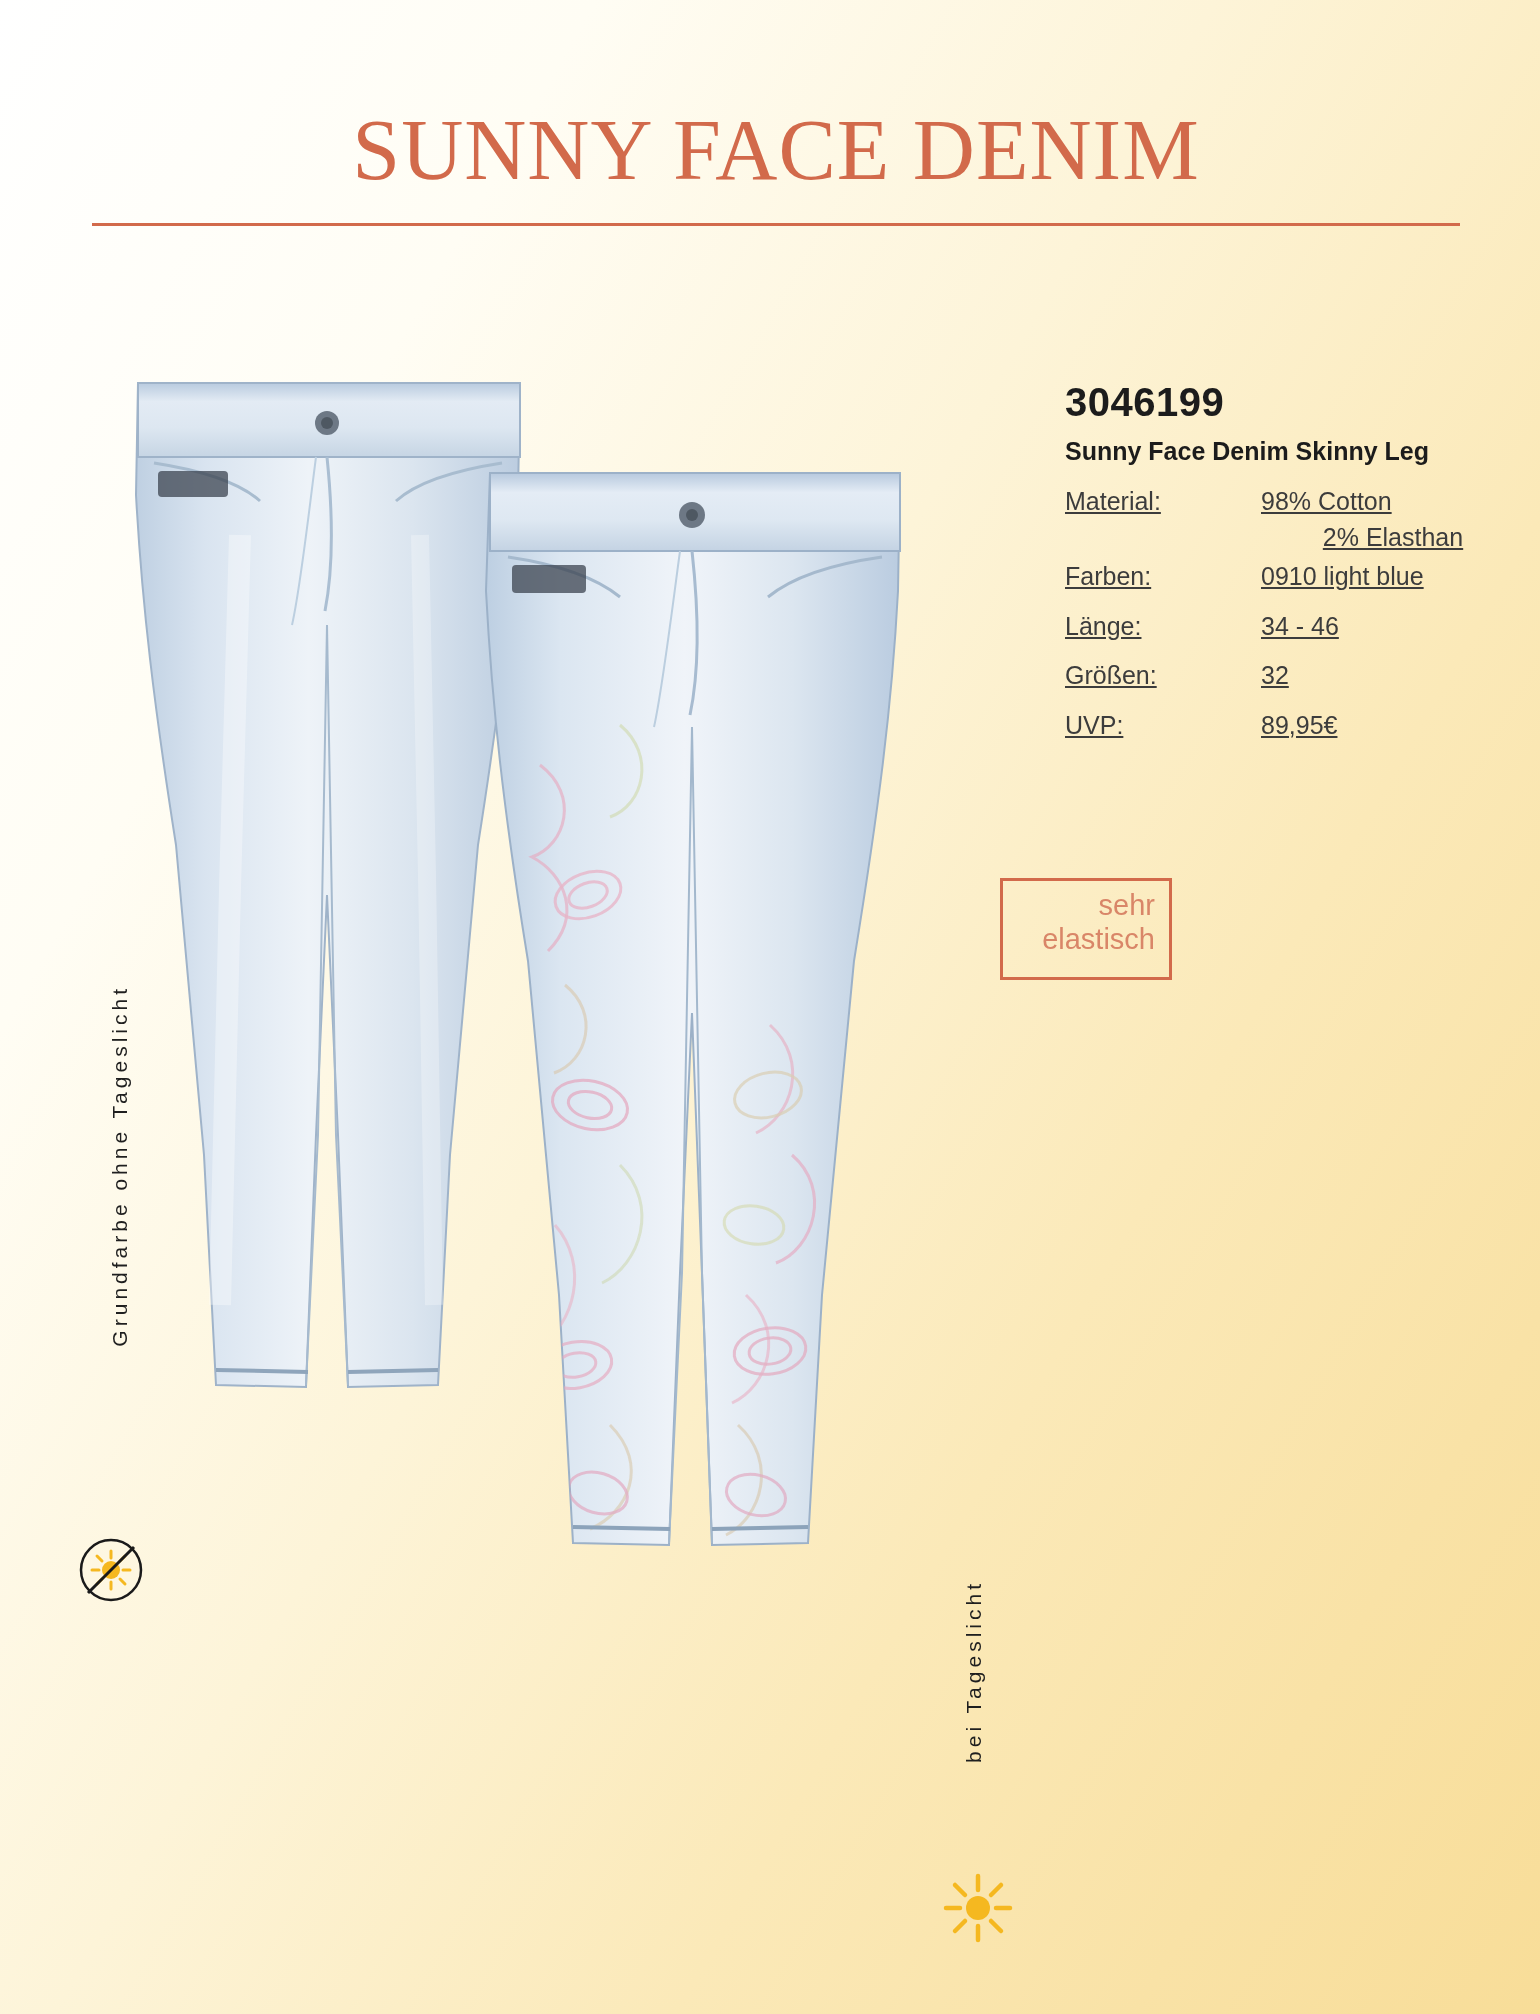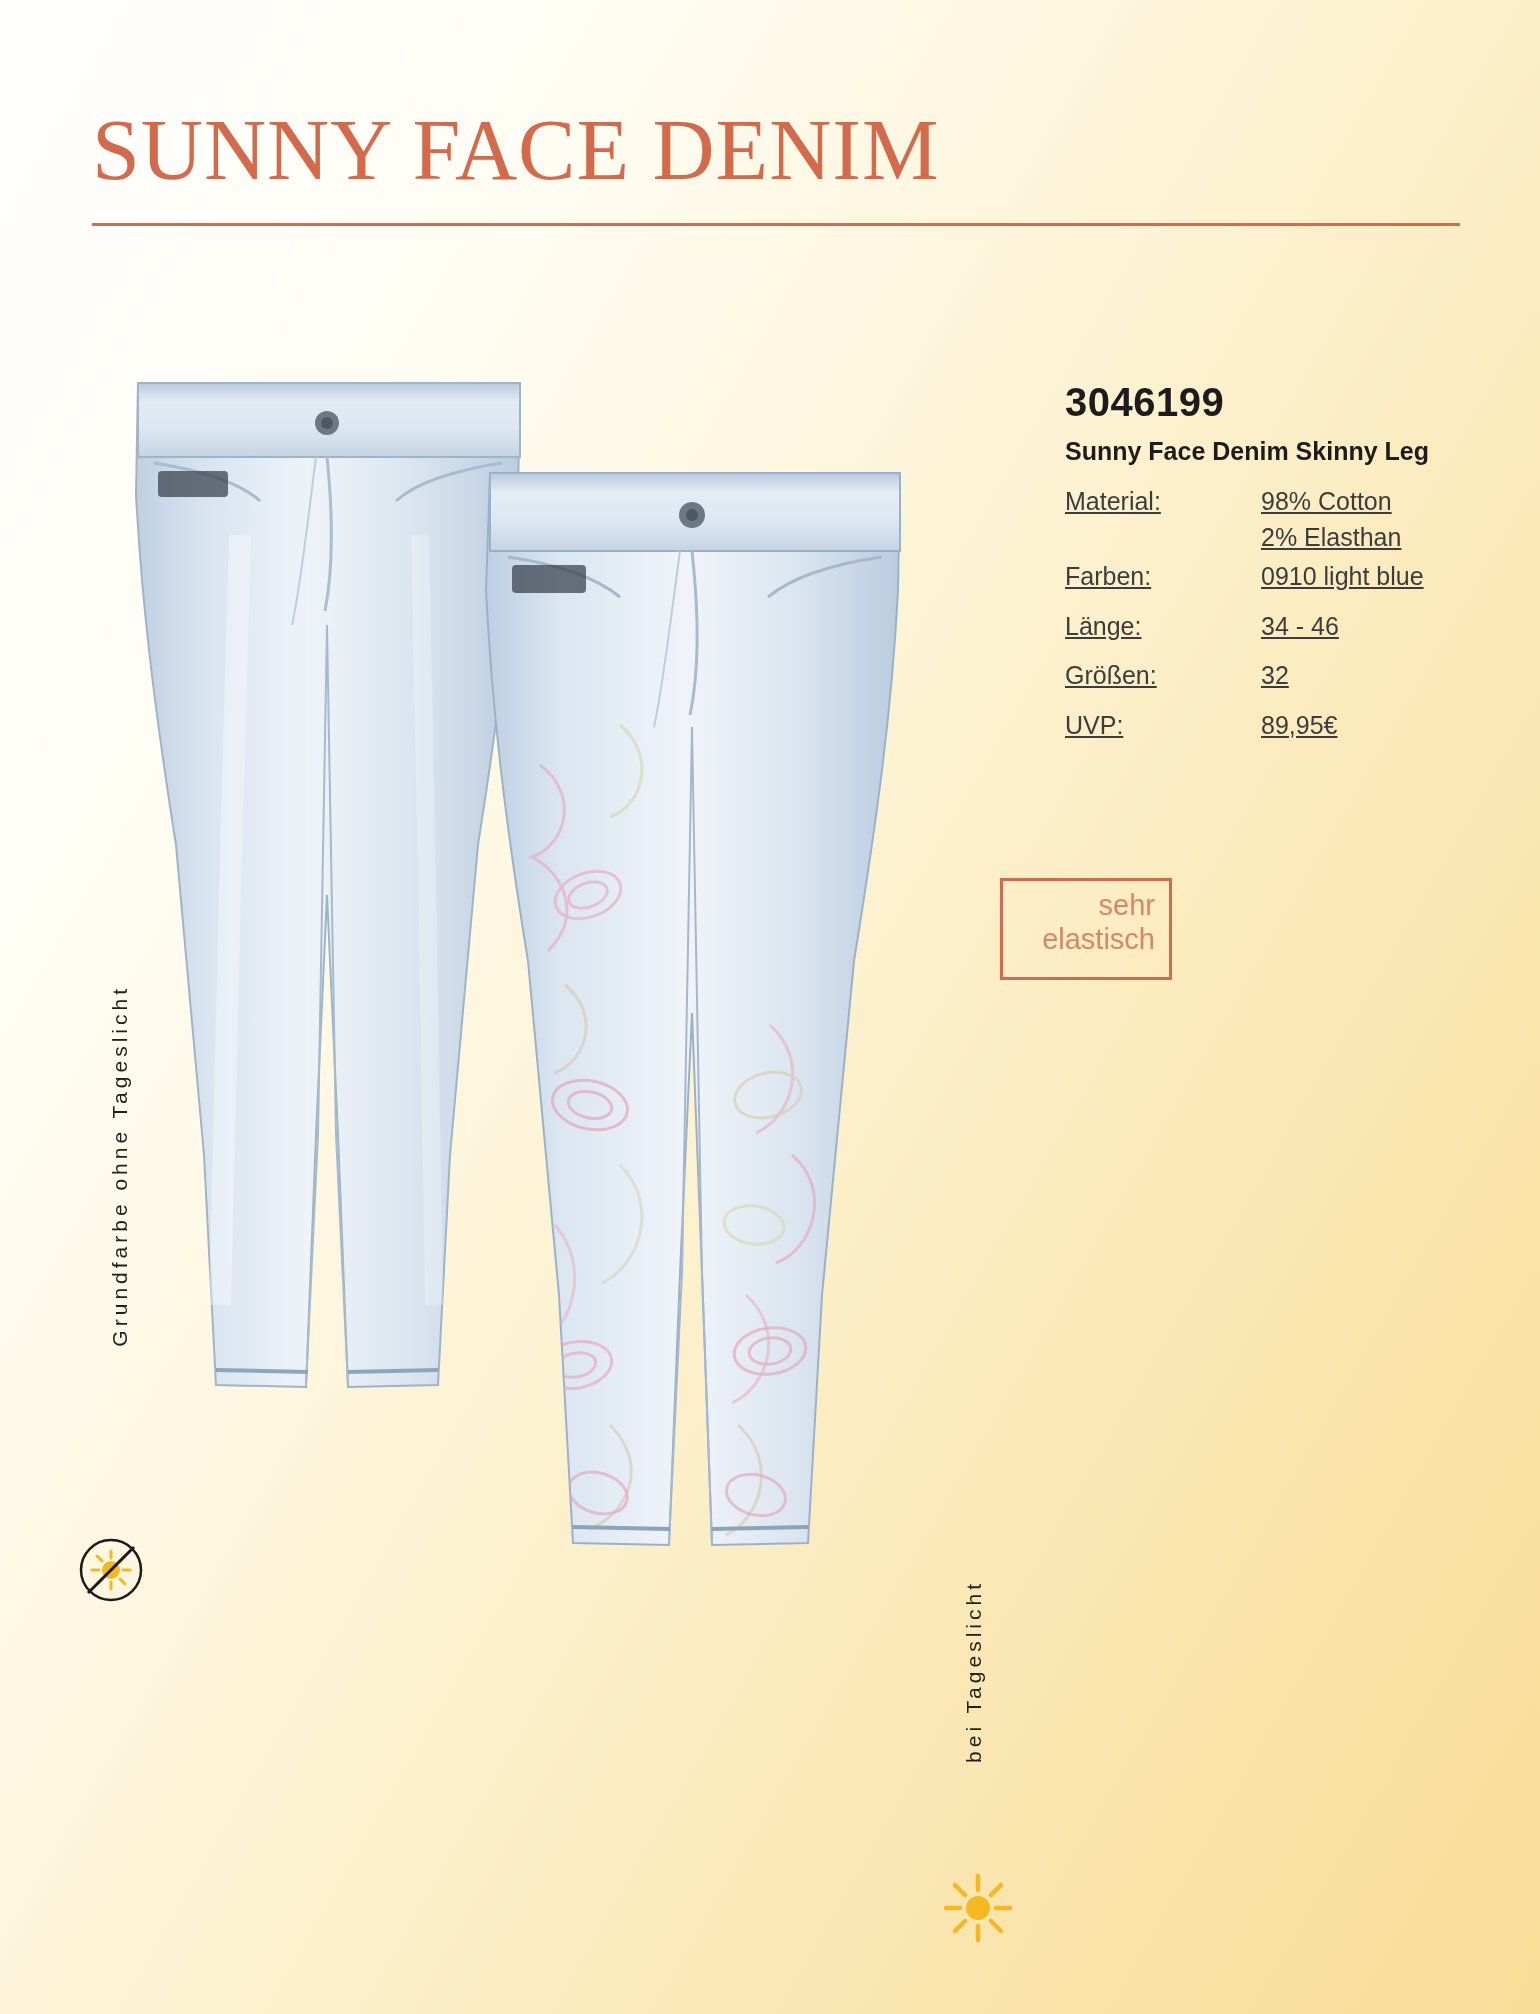--- a/index.html
+++ b/index.html
@@ -27,20 +27,21 @@
     top: 105px;
     width: 1368px;
   }
   .header-title {
     font-family: "Liberation Serif", serif;
     font-size: 86px;
     letter-spacing: 1px;
     color: #d26a4b;
     line-height: 1.05;
     white-space: nowrap;
+    text-align: center;
   }
   .header-rule {
     margin-top: 28px;
     border-top: 3px solid #d26a4b;
     width: 1368px;
   }
 
   
   .info {
     position: absolute;
@@ -72,20 +73,21 @@
   }
   .spec-label {
     width: 196px;
     flex: 0 0 196px;
   }
   .spec-value {
     flex: 1;
   }
   .spec-value .v2 {
     display: block;
+    text-align: center;
   }
 
   
   .badge {
     position: absolute;
     left: 1000px;
     top: 878px;
     width: 172px;
     border: 3px solid #d26a4b;
     padding: 8px 14px 21px 14px;

